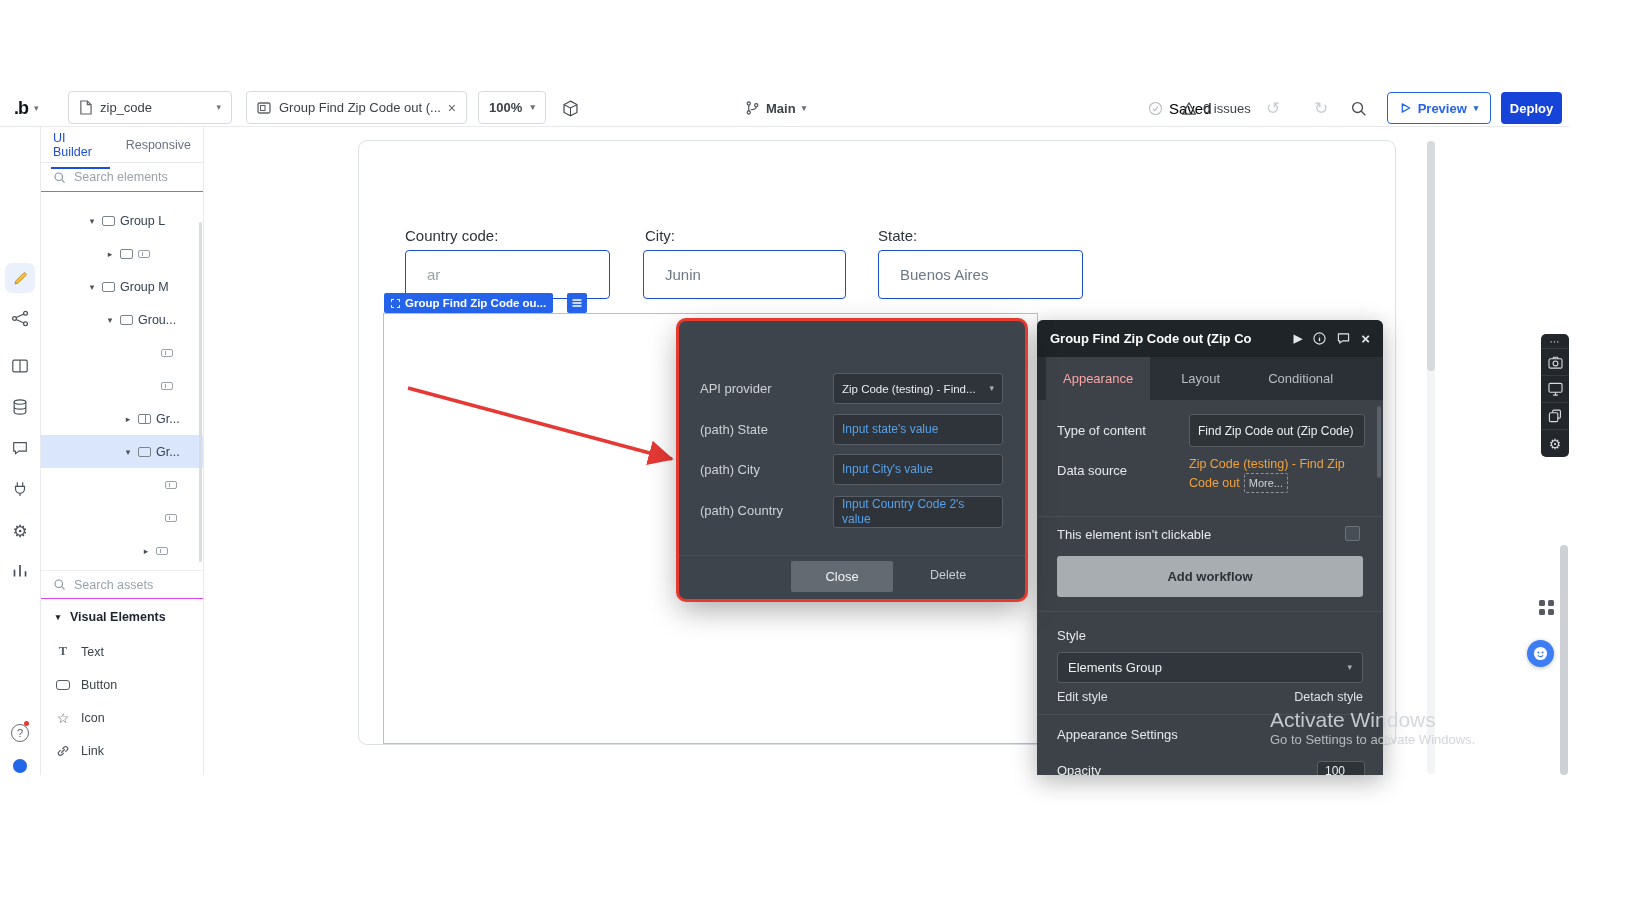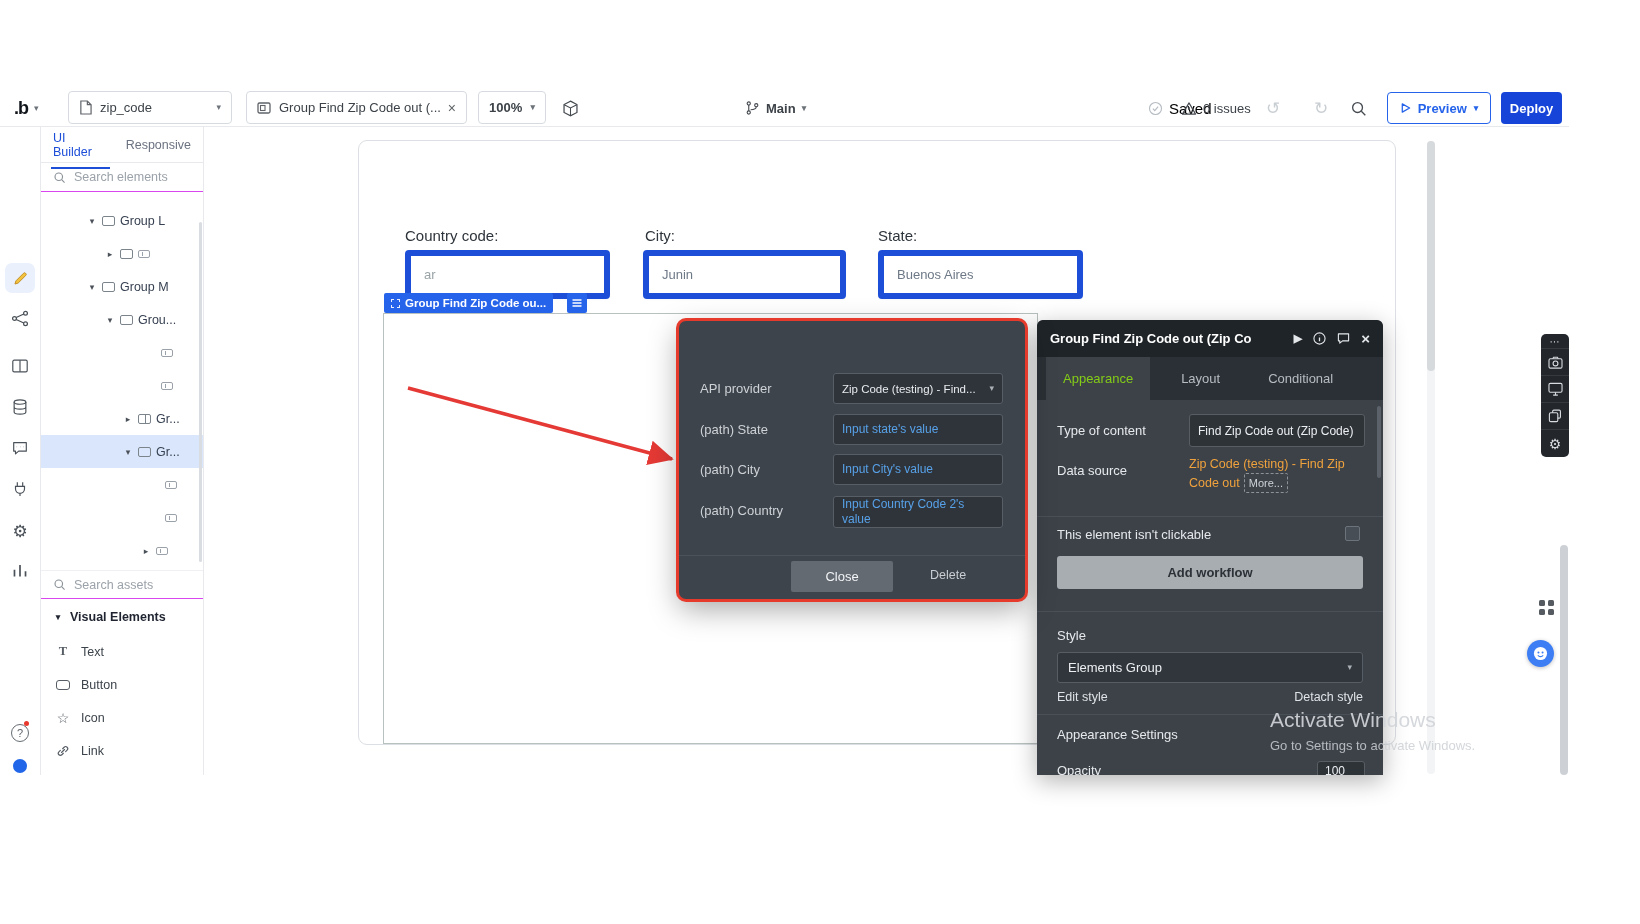--- a/index.html
+++ b/index.html
@@ -39,21 +39,21 @@
   .ic-input{width:12px;height:8px;border:1.2px solid #9aa1a8;border-radius:2px;position:relative;flex:none}
   .ic-input::after{content:"";position:absolute;left:3px;top:1px;bottom:1px;width:1px;background:#9aa1a8}
   .assets-head{height:36px;display:flex;align-items:center;gap:7px;padding:0 12px;font-weight:700;color:#1f2430}
   .asset-row{height:33px;display:flex;align-items:center;gap:10px;padding:0 14px;color:#3c434a;cursor:pointer}
   .a-ic{width:16px;display:flex;justify-content:center;color:#565d64}
   .panel-scroll{position:absolute;right:1px;width:3px;background:#d9dce0;border-radius:2px}
 
   
   .page-border{position:absolute;left:358px;top:140px;width:1038px;height:605px;border:1px solid #dcdfe3;border-radius:9px;background:#fff}
   .fld-label{position:absolute;font-size:15px;font-weight:500;color:#2e343b}
-  .fld-input{position:absolute;height:49px;background:#fff;border:6px solid #1d4ed8;border-radius:4px;display:flex;align-items:center;padding:0 13px;font-size:13px;box-shadow:0 1px 2px rgba(0,0,0,.03);cursor:text}
+  .fld-input{position:absolute;height:49px;background:#fff;border:1px solid #1d4ed8;border-radius:4px;display:flex;align-items:center;padding:0 21px;font-size:15px;box-shadow:0 1px 2px rgba(0,0,0,.03);cursor:text}
   .sel-tag{position:absolute;left:384px;top:293px;height:20px;background:#2563eb;border-radius:2px;display:flex;align-items:center;gap:5px;padding:0 7px;color:#fff;font-size:11.5px;font-weight:700;z-index:6;cursor:pointer}
   .sel-dash{width:9px;height:9px;border:1px dashed rgba(255,255,255,.9)}
   .sel-chip{position:absolute;left:567px;top:293px;width:20px;height:20px;background:#2563eb;border-radius:2px;display:flex;align-items:center;justify-content:center;z-index:6;cursor:pointer}
   .group-box{position:absolute;left:383px;top:313px;width:655px;height:431px;border:1px solid #b9c0c0;z-index:2}
   .canvas-scroll{position:absolute;left:1427px;top:141px;width:8px;height:633px;background:#f3f4f5;border-radius:4px}
   .canvas-thumb{position:absolute;left:0;top:0;width:8px;height:230px;background:#d7dadd;border-radius:4px}
 
   
   #apimodal{position:absolute;left:679px;top:321px;width:346px;height:278px;background:#3e444b;border-radius:7px;z-index:20;box-shadow:0 0 0 3px #e63b2c,0 10px 30px rgba(0,0,0,.35)}
   .m-head{height:37px;background:#262b31;border-radius:7px 7px 0 0;display:flex;align-items:center;padding:0 16px;color:#fff;font-size:13.5px;font-weight:700}
@@ -65,41 +65,41 @@
   .m-close{position:absolute;left:112px;top:240px;width:102px;height:31px;background:#636a72;border-radius:2px;color:#f2f4f6;font-size:13px;display:flex;align-items:center;justify-content:center;cursor:pointer}
   .m-delete{position:absolute;left:251px;top:247px;font-size:12.5px;color:#c9ced4;cursor:pointer}
 
   
   #inspector{position:absolute;left:1037px;top:320px;width:346px;height:455px;background:#3d4249;border-radius:6px 6px 0 0;z-index:10;overflow:hidden;box-shadow:0 6px 24px rgba(0,0,0,.3)}
   .i-head{height:37px;background:#1f2428;border-radius:6px 6px 0 0;display:flex;align-items:center;padding:0 13px;color:#fff;font-size:13px;font-weight:700}
   .i-title{white-space:nowrap;overflow:hidden;width:235px}
   .i-hicons{margin-left:auto;display:flex;align-items:center;gap:11px;color:#e4e7ea}
   .i-tabs{height:43px;background:#2b3036;display:flex;align-items:stretch;padding-left:9px}
   .i-tab{padding:0 17px;display:flex;align-items:center;font-size:13px;color:#b7bcc2;cursor:pointer}
-  .i-tab.active{background:#3d4249;color:#84cc16}
+  .i-tab.active{background:#3d4249;color:#fca5a5}
   .i-label{position:absolute;left:20px;font-size:13px;color:#e6e9ec}
   .i-input{position:absolute;left:152px;width:176px;height:33px;background:#2e3338;border:1px solid #575d63;border-radius:3px;display:flex;align-items:center;padding:0 8px;font-size:12px;color:#eceff2;white-space:nowrap;overflow:hidden;cursor:text}
   .i-dsval{position:absolute;left:152px;top:135px;width:178px;font-size:12.5px;line-height:18px;color:#f0a23c;cursor:pointer}
   .more-chip{display:inline-block;border:1px dashed #8b9299;border-radius:2px;color:#cdd2d7;font-size:11px;padding:0 4px;margin-left:4px}
   .i-div{position:absolute;left:0;right:0;border-top:1px solid #4a5057}
   .i-check{position:absolute;left:308px;top:206px;width:15px;height:15px;background:#484e55;border:1px solid #6d737a;border-radius:2px;cursor:pointer}
-  .i-workflow{position:absolute;left:20px;top:236px;width:306px;height:33px;background:#a8adb2;border-radius:3px;display:flex;align-items:center;justify-content:center;font-size:13px;font-weight:700;color:#2c3137;cursor:pointer}
+  .i-workflow{position:absolute;left:20px;top:236px;width:306px;height:41px;background:#a8adb2;border-radius:3px;display:flex;align-items:center;justify-content:center;font-size:13px;font-weight:700;color:#2c3137;cursor:pointer}
   .i-dd{position:absolute;left:20px;top:332px;width:306px;height:31px;background:#31363c;border:1px solid #575d64;border-radius:3px;display:flex;align-items:center;padding:0 10px;font-size:13px;color:#eceff2;cursor:pointer}
   .i-link{position:absolute;font-size:12.5px;color:#dfe3e7;cursor:pointer}
   .insp-scroll{position:absolute;right:2px;top:86px;width:4px;height:72px;background:#5b626a;border-radius:2px}
   .i-opbox{position:absolute;left:280px;top:441px;width:48px;height:31px;background:#2e3338;border:1px solid #575d63;border-radius:3px;color:#eceff2;font-size:12px;padding:2px 7px}
 
   
   #floattools{position:absolute;left:1541px;top:334px;width:28px;background:#23272c;border-radius:5px;z-index:12;overflow:hidden}
   .ft-cell{height:27px;display:flex;align-items:center;justify-content:center;border-bottom:1px solid #353a40;color:#d8dce0;cursor:pointer}
   .ft-cell:last-child{border-bottom:none}
   .ft-mini{height:15px;font-size:10px;letter-spacing:1px}
   .watermark{position:absolute;left:1270px;top:708px;z-index:40;color:rgba(208,212,216,.92);pointer-events:none}
   .wm1{font-size:21px}
-  .wm2{font-size:13px;margin-top:6px;color:rgba(203,207,211,.85)}
+  .wm2{font-size:13px;margin-top:0;color:rgba(203,207,211,.85)}
   .win-scroll{position:absolute;left:1560px;top:545px;width:8px;height:230px;background:#cdd1d5;border-radius:4px}
   .help-dot{position:absolute;left:11px;top:724px;width:18px;height:18px;border:1.5px solid #666c72;border-radius:50%;display:flex;align-items:center;justify-content:center;font-size:11px;color:#5d6368;cursor:pointer}
   .help-red{position:absolute;left:24px;top:721px;width:5px;height:5px;background:#e8392e;border-radius:50%}
   .blue-dot{position:absolute;left:13px;top:759px;width:14px;height:14px;background:#2166e8;border-radius:50%;cursor:pointer}
   .apps-grid{position:absolute;left:1538px;top:599px;cursor:pointer}
   .assist{position:absolute;left:1527px;top:640px;width:27px;height:27px;background:#3d7ef5;border-radius:50%;display:flex;align-items:center;justify-content:center;cursor:pointer;box-shadow:0 1px 4px rgba(0,0,0,.25)}
   #redarrow{position:absolute;left:398px;top:376px;z-index:15;pointer-events:none}
 </style>
 </head>
 <body>

